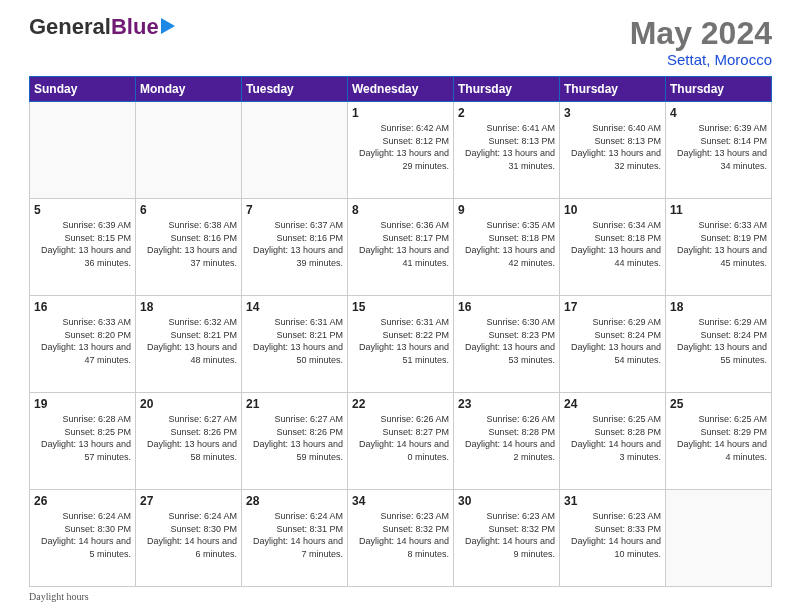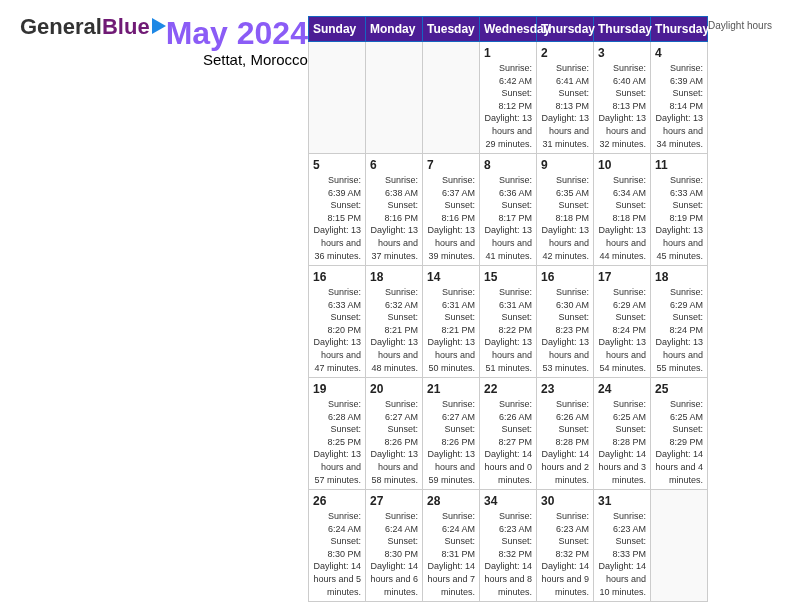--- a/index.html
+++ b/index.html
@@ -6,22 +6,23 @@
     body {
       font-family: Arial, sans-serif;
       background: #fff;
       width: 792px;
       height: 612px;
       overflow: hidden;
     }
     .page {
       width: 792px;
       height: 612px;
-      padding: 16px 20px 10px 20px;
-      display: flex;
+      padding: 16px 20px 10px 29px;
+      display: flex;
+      flex-direction: column;
     }
     .header {
       display: flex;
       justify-content: space-between;
       align-items: flex-start;
       margin-bottom: 8px;
     }
     .logo {
       display: flex;
       flex-direction: column;
@@ -44,26 +45,26 @@
       border-left: 14px solid #1e88e5;
       margin-left: 2px;
       margin-top: -2px;
     }
     .title-block {
       text-align: right;
     }
     .month-year {
       font-size: 32px;
       font-weight: bold;
-      color: #8b5cf6;
+      color: #737373;
       line-height: 1.1;
     }
     .location {
       font-size: 15px;
-      color: #000000;
+      color: #1d4ed8;
     }
     .calendar {
       flex: 1;
       border: 1px solid #ccc;
       border-collapse: collapse;
       width: 100%;
       table-layout: fixed;
     }
     .calendar th {
       background: #4c1d95;
@@ -95,20 +96,21 @@
     .day-info {
       line-height: 1.4;
       font-size: 9px;
       color: #333;
       text-align: right;
     }
     .footer-note {
       margin-top: 4px;
       font-size: 10px;
       color: #555;
+      font-family: Liberation Serif, serif;
     }
     table {
       border-collapse: collapse;
       width: 100%;
     }
   </style>
 </head>
 <body>
 
 <div class="page">

